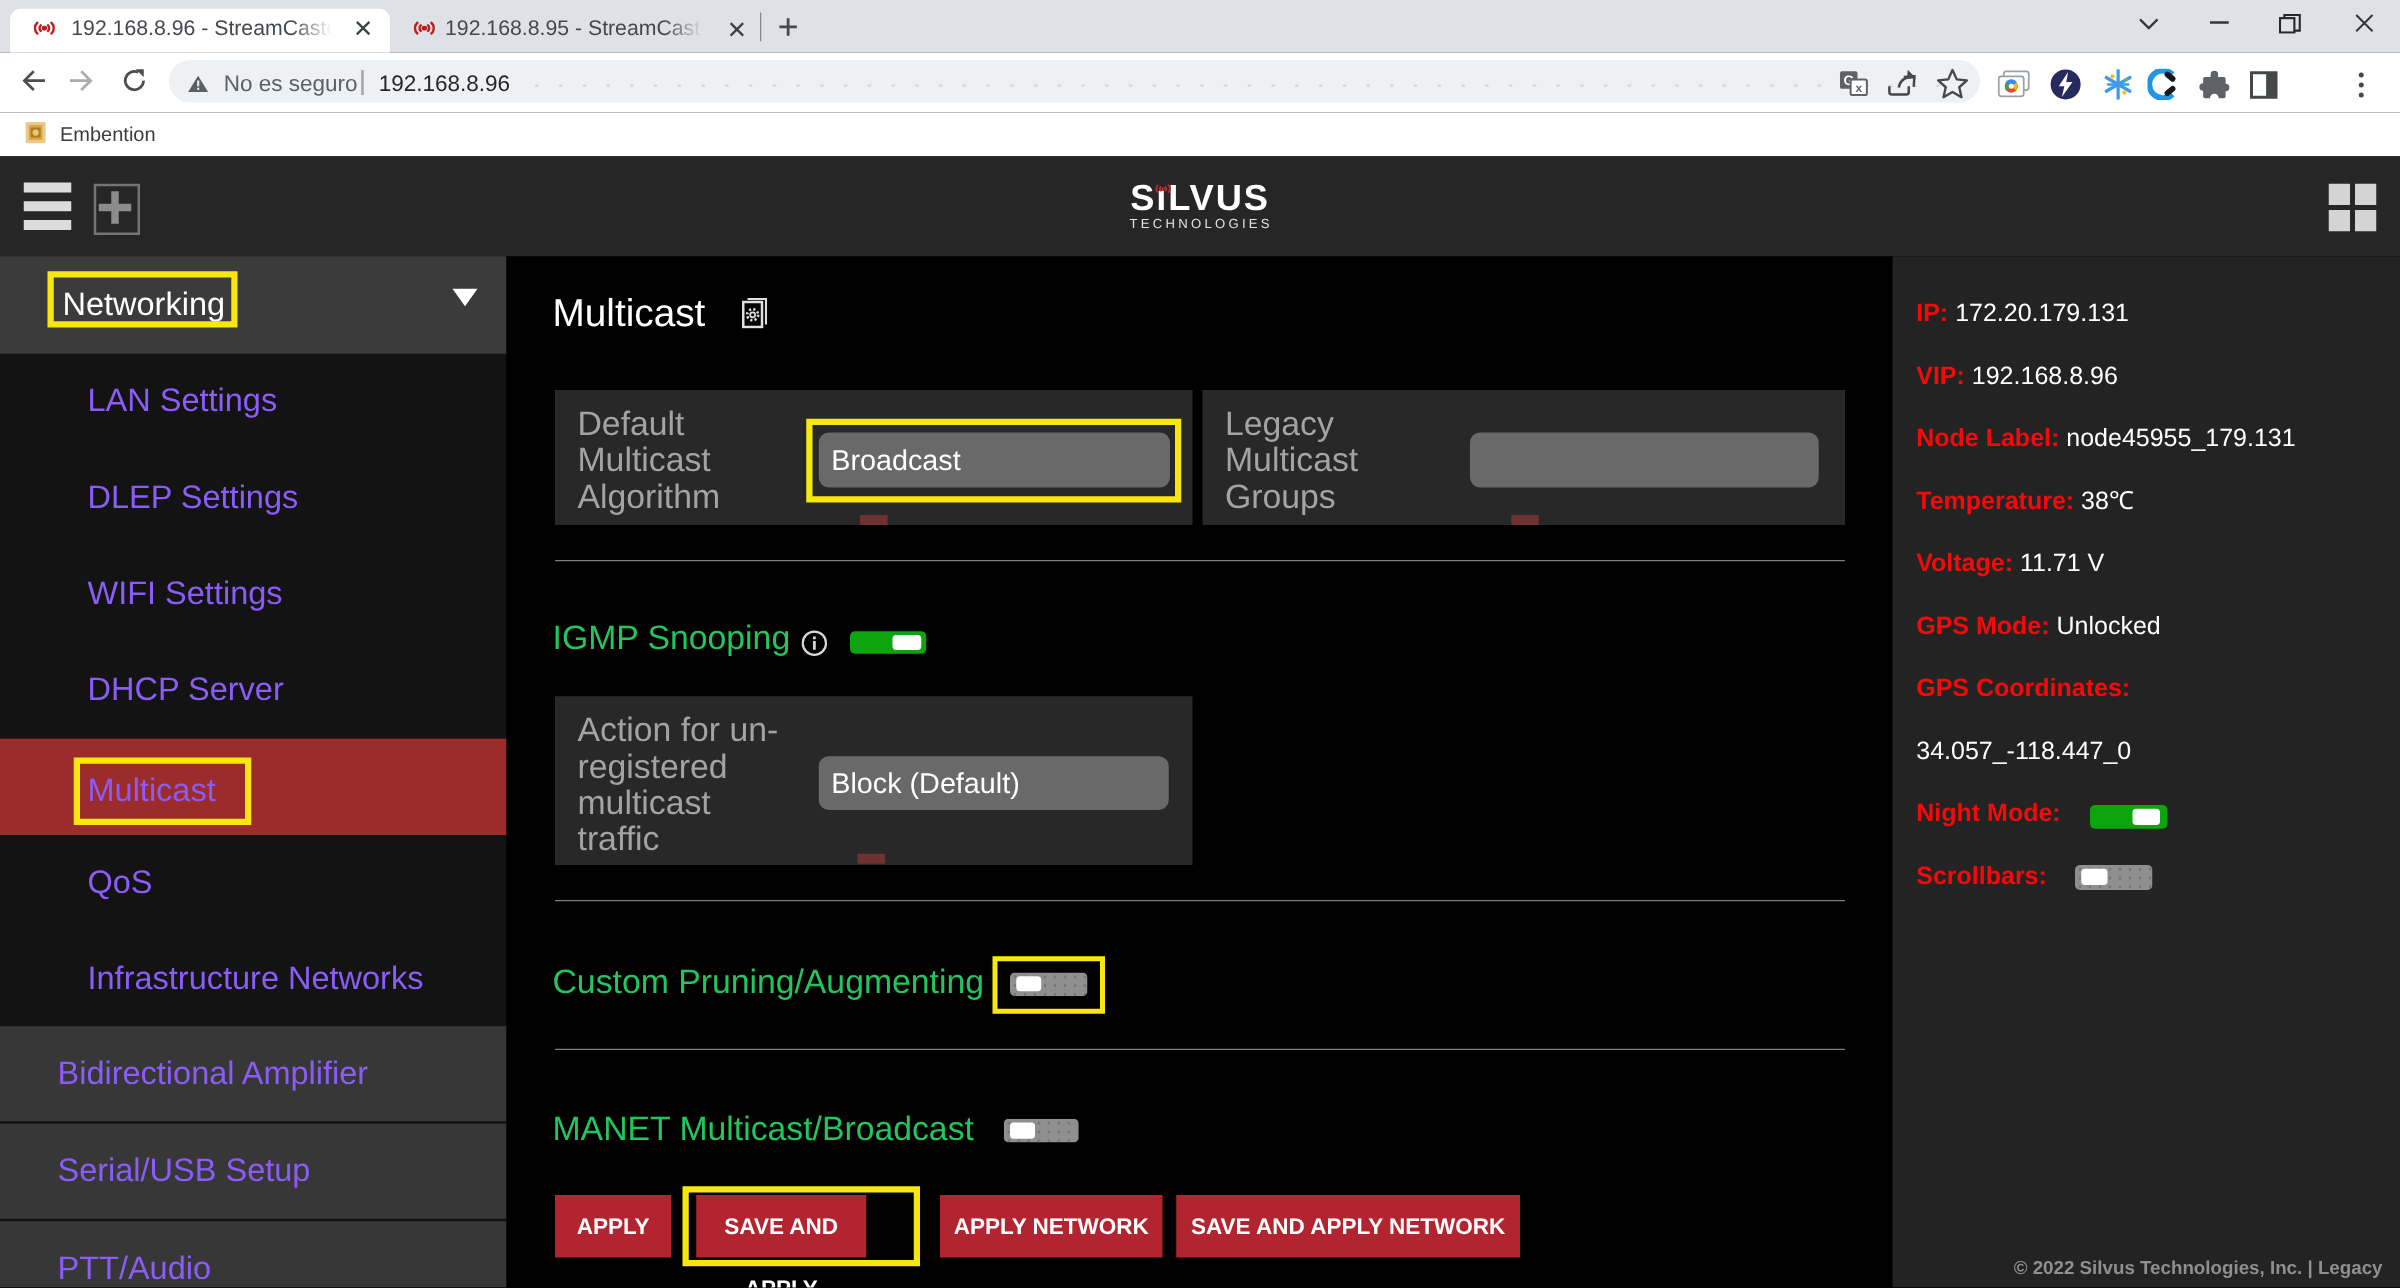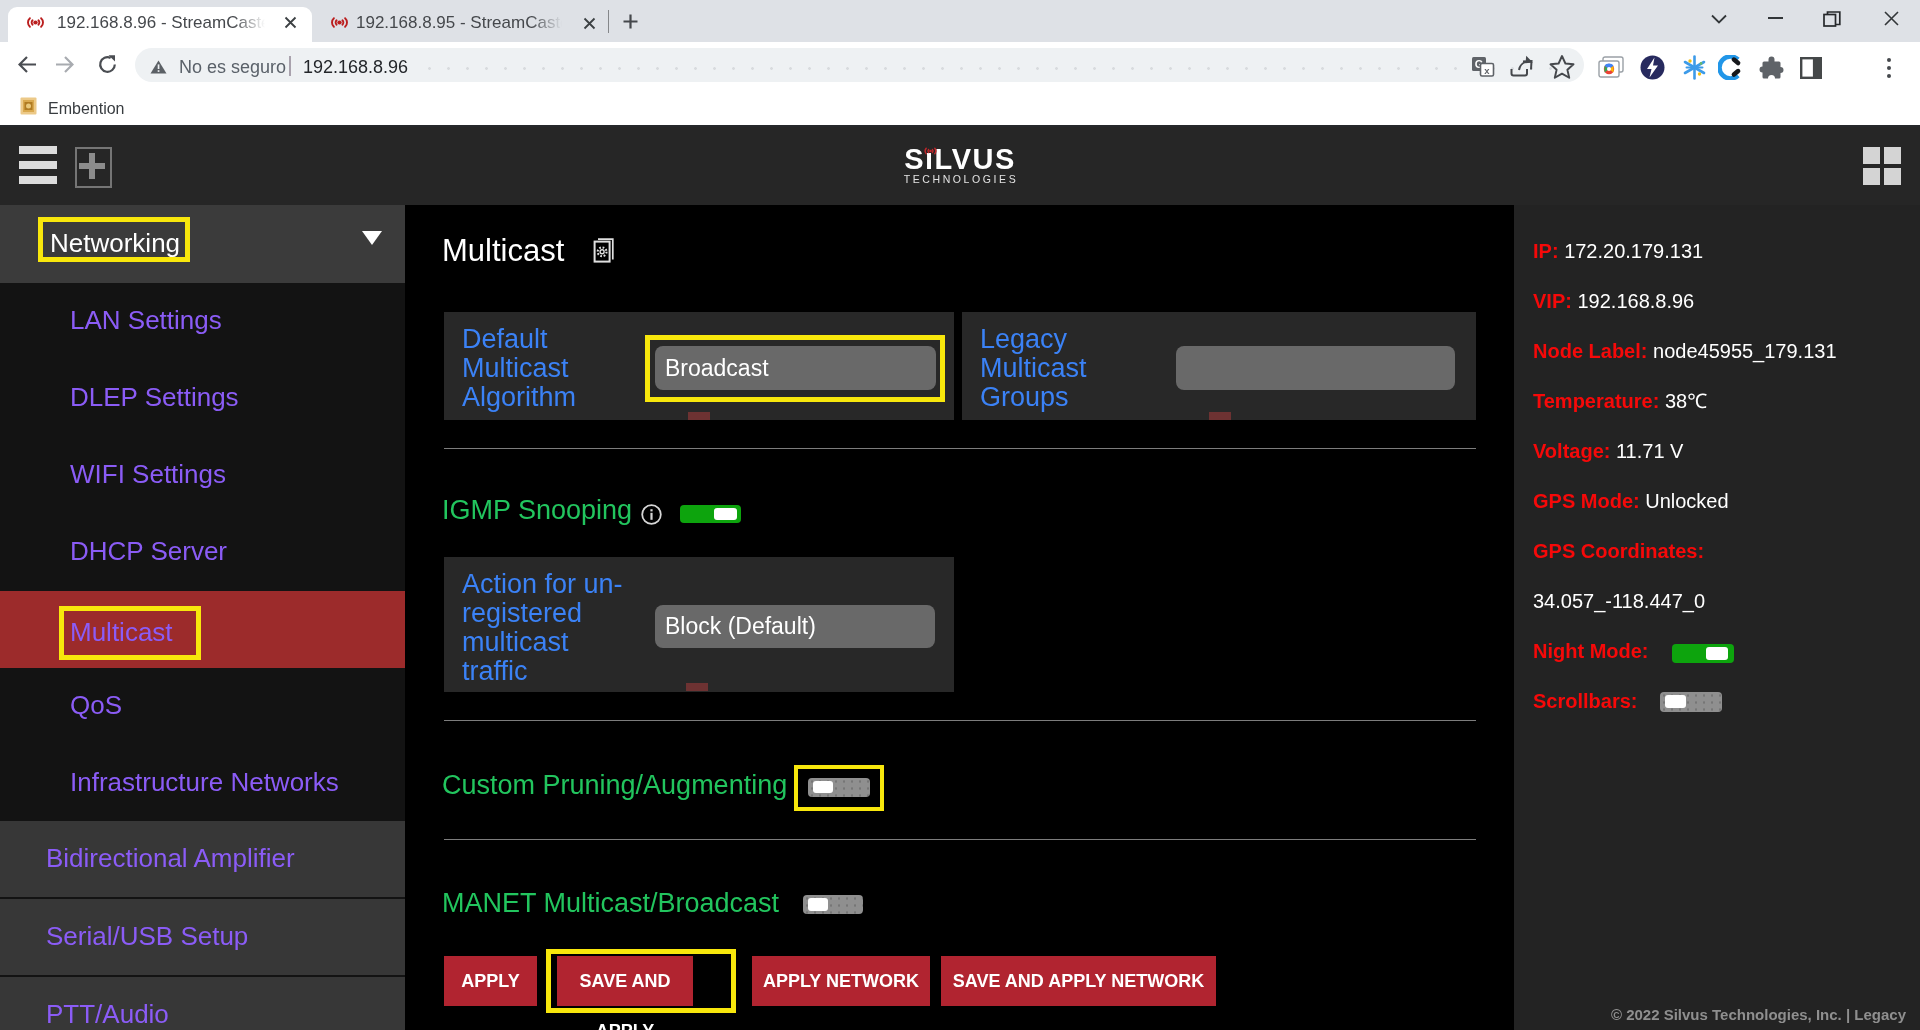--- a/index.html
+++ b/index.html
@@ -13,21 +13,21 @@
 #activetab{left:8px;top:7px;width:304px;height:35px;background:#fff;border-radius:9px 9px 0 0;}
 .tabtitle{font-size:17px;color:#45484c;white-space:nowrap;overflow:hidden;line-height:23px;}
 #pill{left:135px;top:48px;width:1449px;height:34px;border-radius:17px;background:#eef1f3;}
 
 #appheader{left:0;top:127px;width:1920px;height:78px;background:#262626;}
 #sidebar{left:0;top:205px;width:405px;height:825px;background:#131313;}
 #rightpanel{left:1514px;top:205px;width:406px;height:825px;background:#232323;}
 .srow{left:0;width:405px;color:#8b5cf6;font-size:26px;}
 .yellow{border:5px solid #f8e70c;}
 .card{background:#282828;}
-.cardlabel{color:#3b82f6;font-size:27px;line-height:29px;}
+.cardlabel{color:#a3a3a3;font-size:27px;line-height:29px;}
 .sel{background:#696969;border-radius:8px;color:#ffffff;font-size:23px;}
 .sep{height:1px;background:#7d7d7d;left:444px;width:1032px;}
 .sectionlabel{color:#22c55e;font-size:27px;}
 .btn{top:956px;height:50px;background:#b12430;color:#fff;font-weight:bold;font-size:18px;text-align:center;line-height:50px;}
 .pip{width:22px;height:8px;background:#6d3232;}
 .rlabel{color:#f60909;font-weight:bold;}
 .rrow{left:1533px;font-size:20px;color:#fff;line-height:26px;white-space:nowrap;}
 .toggle{border-radius:4px;}
 .knob{position:absolute;background:#fff;border-radius:3px;}
 </style>

